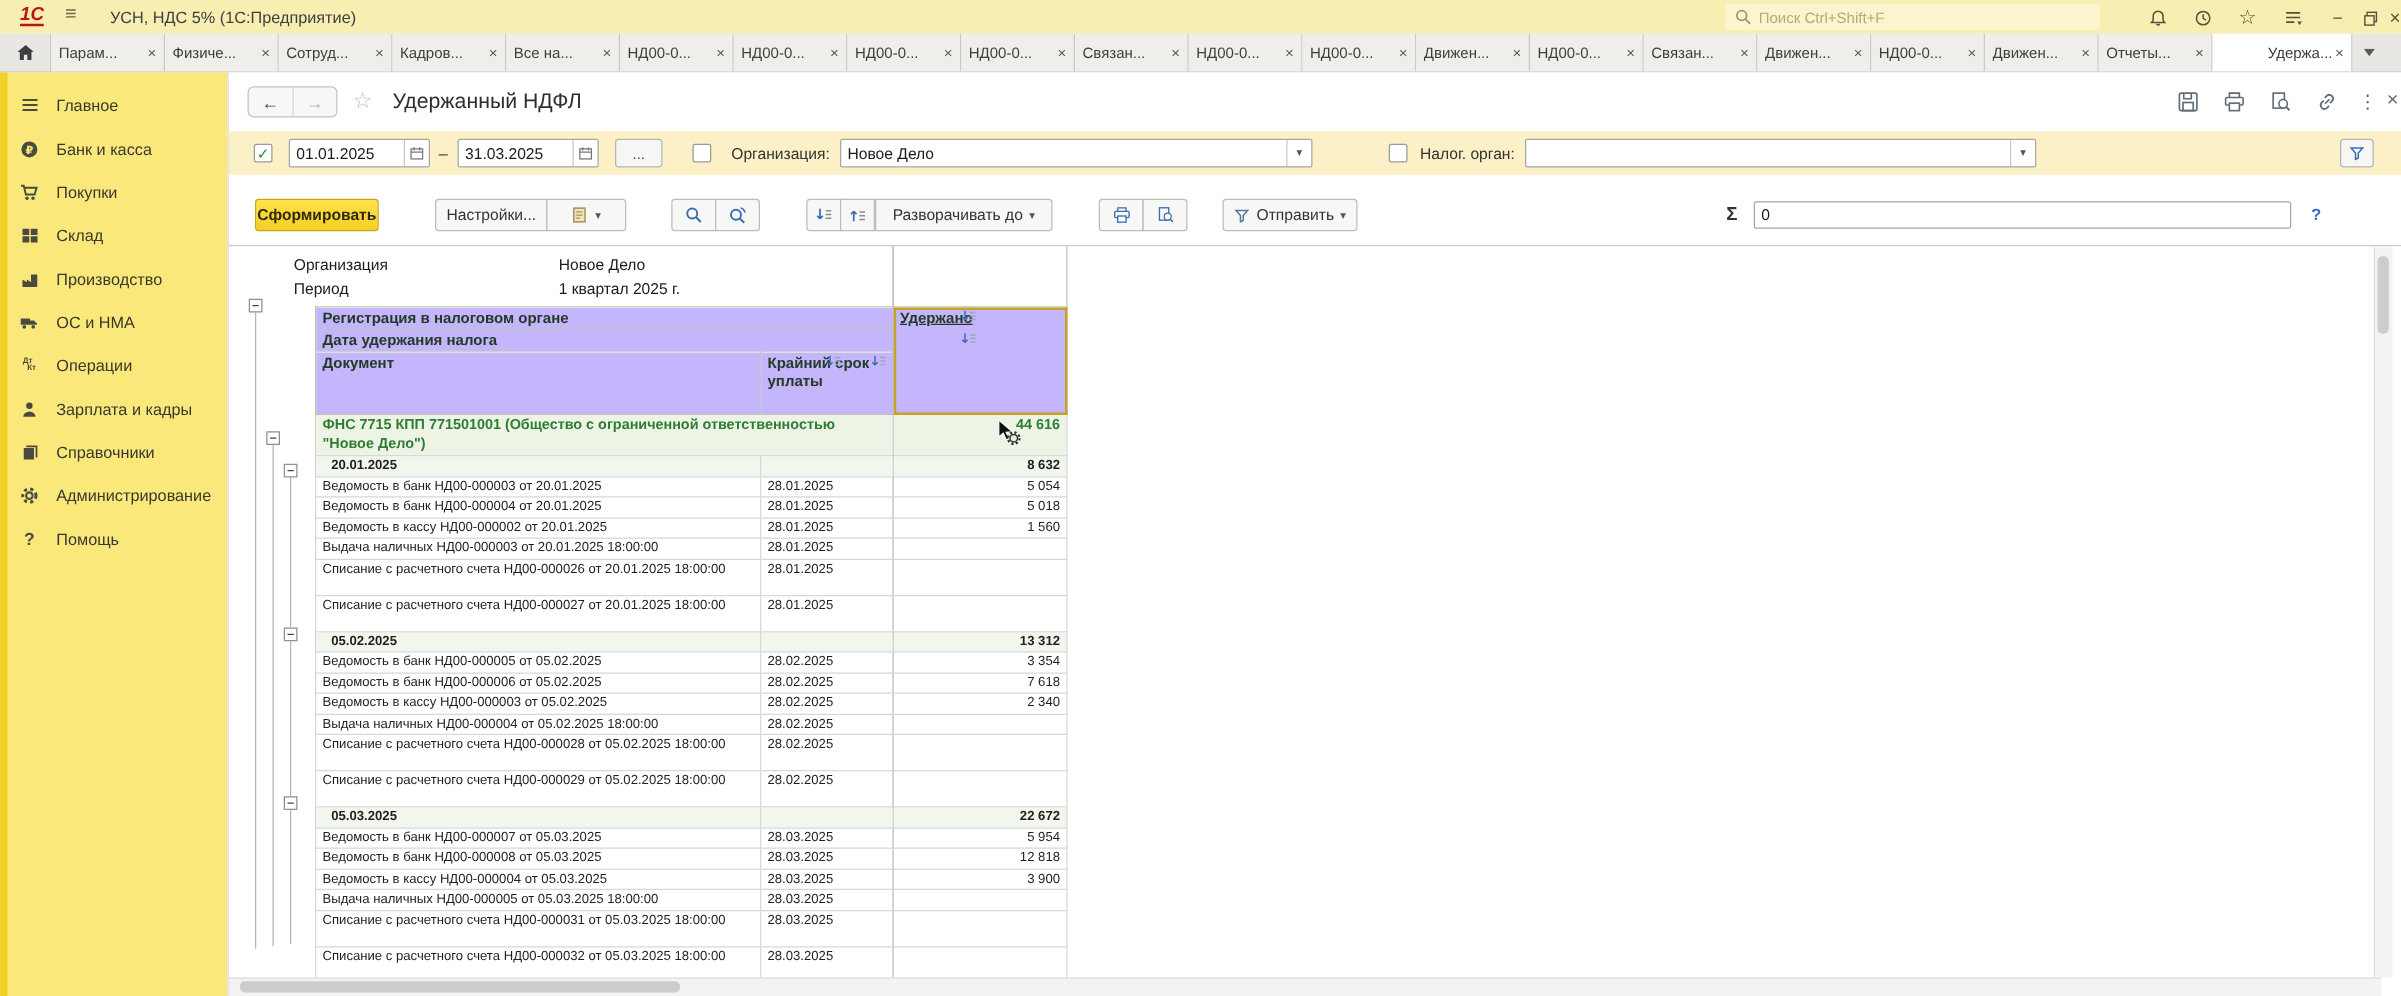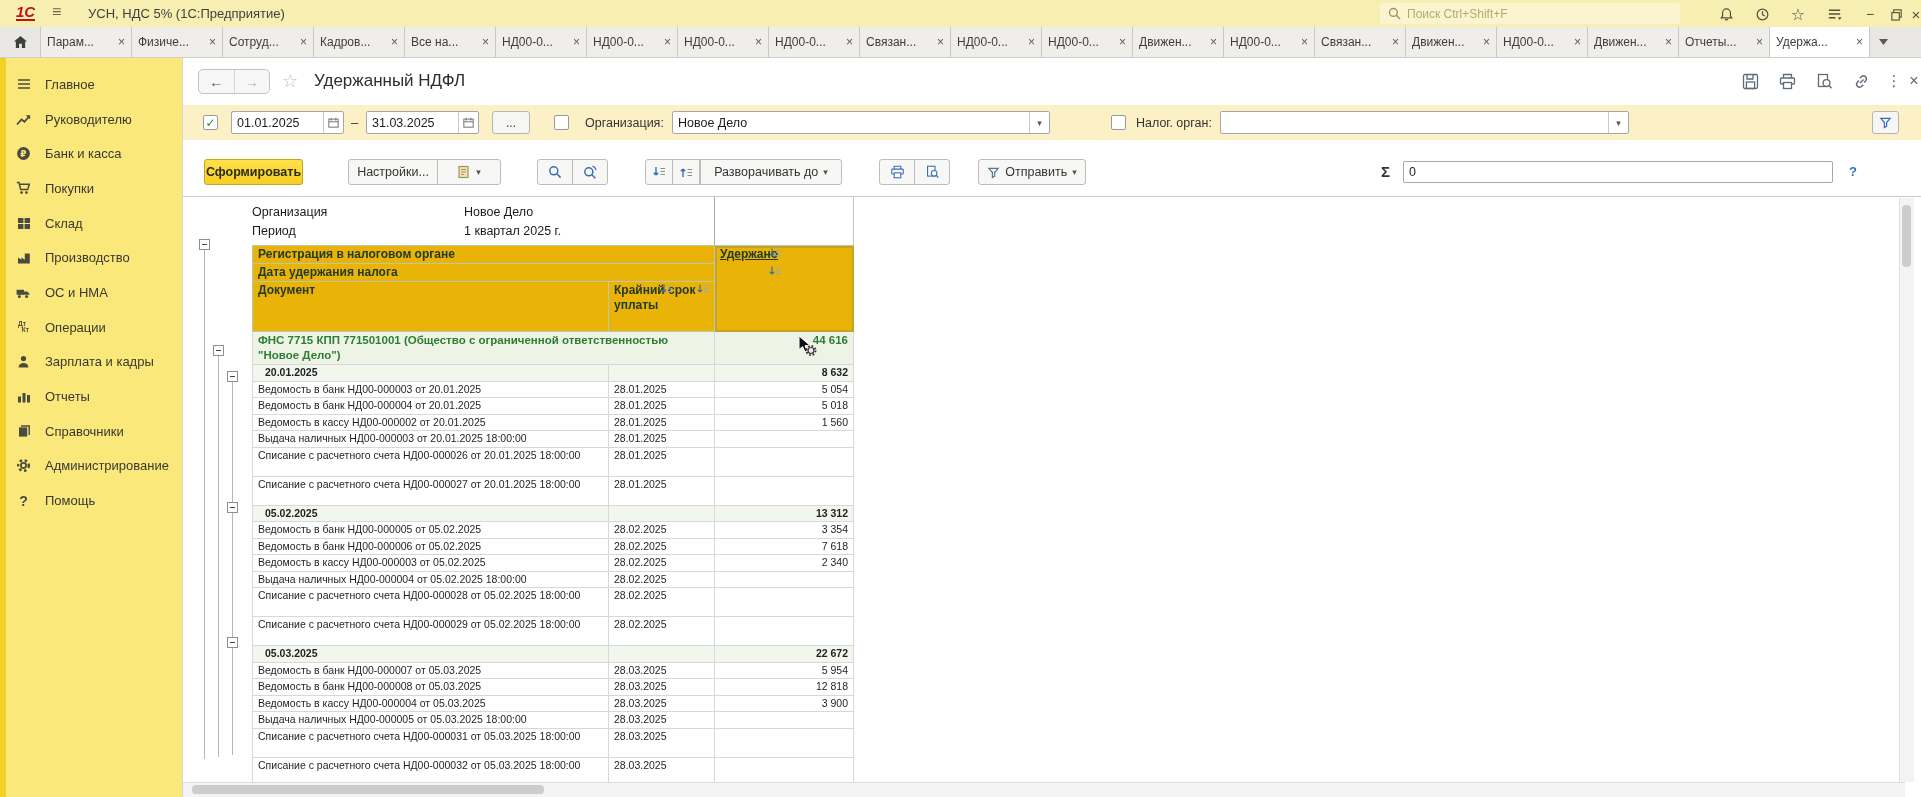--- a/index.html
+++ b/index.html
@@ -21,21 +21,21 @@
 
   
   .tabbar{position:absolute;left:0;top:27px;width:1921px;height:31px;background:#e9e7e3;
           border-bottom:1px solid #d1cfca;display:flex;box-sizing:border-box;}
   .home-tab{width:40px;display:flex;align-items:center;justify-content:center;border-right:1px solid #ccc9c4;}
   .tab-list{display:flex;}
   .tab{width:91px;box-sizing:border-box;border-right:1px solid #ccc9c4;display:flex;align-items:center;
        padding:0 6px;background:#f0eeea;font-size:12px;color:#3e3e3e;cursor:default;}
   .tab .lbl{flex:1;white-space:nowrap;overflow:hidden;}
   .tab .x{color:#5a5a5a;font-size:12px;margin-left:2px;}
-  .tab.active{background:#ffffff;width:100px;}
+  .tab.active{background:#ffffff;width:112px;text-align:right;}
   .tab-overflow{width:26px;display:flex;align-items:center;justify-content:center;color:#5a5a5a;font-size:10px;}
 
   
   .sidebar{position:absolute;left:0;top:58px;width:182px;bottom:0;background:#fbe87b;}
   .sidebar::before{content:"";position:absolute;left:0;top:0;bottom:0;width:6px;background:#f2d026;}
   .sb-item{display:flex;align-items:center;height:34.7px;padding-left:15px;gap:13px;cursor:default;}
   .sb-item:first-child{margin-top:9px;}
   .sb-item .lbl{font-size:13px;color:#39382f;white-space:nowrap;}
   .sb-ico{width:17px;height:15px;display:flex;align-items:center;justify-content:center;flex:0 0 17px;}
   .dtkt{font-size:6.5px;font-weight:bold;color:#4b4a40;line-height:6px;text-align:left;}
@@ -82,28 +82,28 @@
   .help-q{position:absolute;left:1666px;top:7px;color:#2e6fc0;font-weight:bold;font-size:13px;}
 
   
   .pane{position:absolute;left:0;top:138px;right:0;bottom:0;border-top:1px solid #c9c9c9;}
   .split-v{position:absolute;left:531px;top:0;bottom:14px;width:1px;background:#ababab;}
   .edge-v{position:absolute;left:670px;top:0;height:48px;width:1px;background:#c6c6c6;}
   .gline{position:absolute;width:1px;background:#b5b5b5;}
   .gbox{position:absolute;width:11px;height:11px;border:1px solid #8f8f8f;background:#fff;box-sizing:border-box;}
   .gbox::after{content:"";position:absolute;left:2px;right:2px;top:4px;height:1px;background:#444;}
 
-  .info{position:absolute;left:69px;top:6px;width:601px;font-size:12.5px;color:#1b1b1b;}
+  .info{position:absolute;left:52px;top:6px;width:601px;font-size:12.5px;color:#1b1b1b;}
   .info .row{display:flex;line-height:19px;}
   .info .k{width:212px;}
 
   table.rpt{position:absolute;left:69px;top:48px;width:601px;border-collapse:collapse;table-layout:fixed;}
   .rpt td{border:1px solid #d8d8d8;font-size:10.5px;color:#1f1f1f;padding:1px 5px;vertical-align:top;line-height:13.5px;
           overflow:hidden;}
-  .rpt thead td{background:#eab308;border-color:#b9c9ae;font-weight:bold;font-size:12px;color:#223a26;
+  .rpt thead td{background:#c4b5fd;border-color:#b9c9ae;font-weight:bold;font-size:12px;color:#223a26;
                 line-height:15px;position:relative;padding-right:16px;}
   .sort-ico{position:absolute;right:2px;top:2px;}
   .cell-sel{outline:2px solid #c7a229;outline-offset:-2px;text-decoration:underline;}
   .row-fns td{background:#edf4e6;font-weight:bold;font-size:11.5px;color:#2e7d32;line-height:15px;}
   .row-grp td{background:#f2f7ee;font-weight:bold;}
   .row-grp .date{padding-left:12px;}
   .num{text-align:right;}
   .dark{color:#1b1b1b;}
   .doc{padding-left:30px;}
 
@@ -275,29 +275,20 @@
   <div class="sb-item">
     <span class="sb-ico">
       <svg width="14" height="12" viewBox="0 0 14 12">
           <path d="M1 2h12M1 6h12M1 10h12" stroke="#4b4a40" stroke-width="1.7"></path>
         </svg>
     </span>
       <span class="lbl">Главное</span>
   </div>
   <div class="sb-item">
     <span class="sb-ico">
-      <svg width="15" height="13" viewBox="0 0 15 13">
-          <path d="M1 11.5 5.5 6.5 8.5 8.8 13 3.5" fill="none" stroke="#4b4a40" stroke-width="1.8"></path>
-          <path d="M9.8 2.2h4.4v4.4z" fill="#4b4a40"></path>
-        </svg>
-    </span>
-      <span class="lbl">Руководителю</span>
-  </div>
-  <div class="sb-item">
-    <span class="sb-ico">
       <svg width="15" height="15" viewBox="0 0 15 15">
           <circle cx="7.5" cy="7.5" r="6.4" fill="#4b4a40"></circle>
           <text x="7.5" y="11" font-size="9" font-weight="bold" fill="#fbe87b" text-anchor="middle">₽</text>
         </svg>
     </span>
       <span class="lbl">Банк и касса</span>
   </div>
   <div class="sb-item">
     <span class="sb-ico">
       <svg width="15" height="14" viewBox="0 0 15 14">
@@ -345,30 +336,20 @@
     <span class="lbl">Операции</span>
   </div>
   <div class="sb-item">
     <span class="sb-ico">
       <svg width="13" height="13" viewBox="0 0 13 13">
           <circle cx="6.5" cy="3.6" r="2.6" fill="#4b4a40"></circle>
           <path d="M1.6 12.4a4.9 4.3 0 0 1 9.8 0Z" fill="#4b4a40"></path>
         </svg>
     </span>
       <span class="lbl">Зарплата и кадры</span>
-  </div>
-  <div class="sb-item">
-    <span class="sb-ico">
-      <svg width="14" height="13" viewBox="0 0 14 13">
-          <rect x="1" y="6.5" width="3" height="6" fill="#4b4a40"></rect>
-          <rect x="5.5" y="3" width="3" height="9.5" fill="#4b4a40"></rect>
-          <rect x="10" y="5" width="3" height="7.5" fill="#4b4a40"></rect>
-        </svg>
-    </span>
-      <span class="lbl">Отчеты</span>
   </div>
   <div class="sb-item">
     <span class="sb-ico">
       <svg width="14" height="14" viewBox="0 0 14 14">
           <rect x="2" y="3.4" width="8.2" height="9.2" fill="#4b4a40"></rect>
           <path d="M4 2h8.2v9" fill="none" stroke="#4b4a40" stroke-width="1.4"></path>
         </svg>
     </span>
       <span class="lbl">Справочники</span>
   </div>

